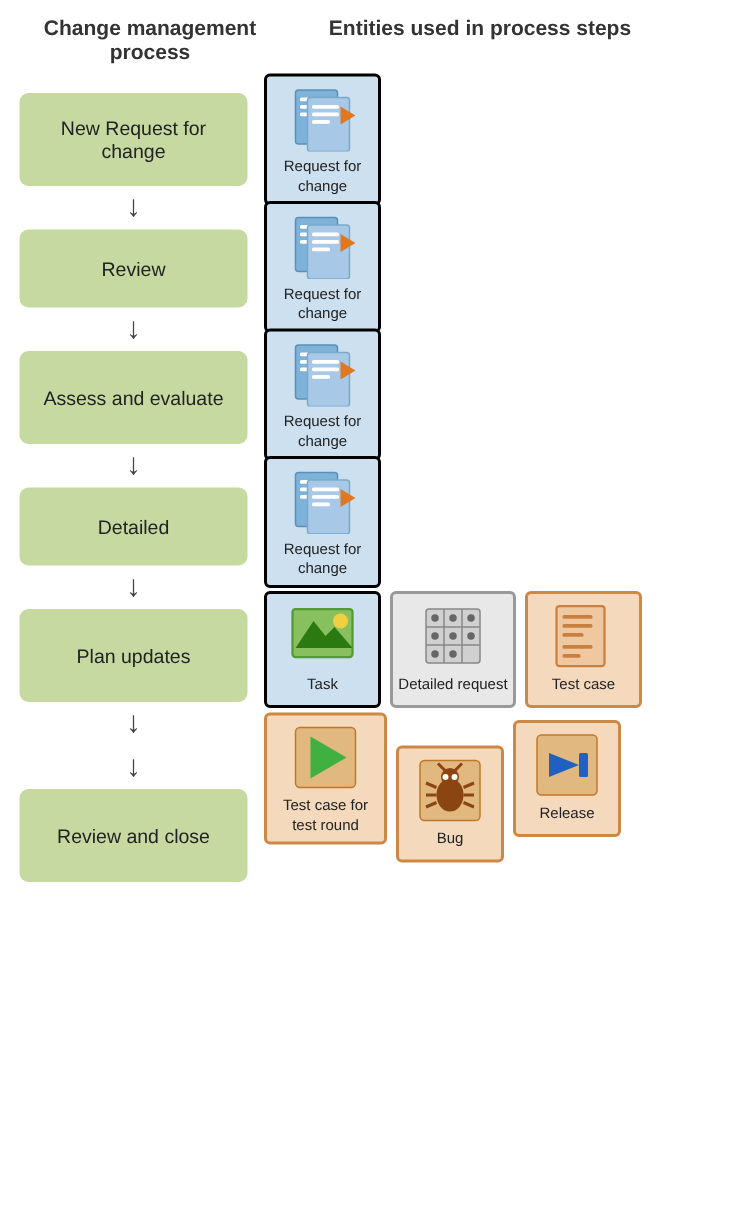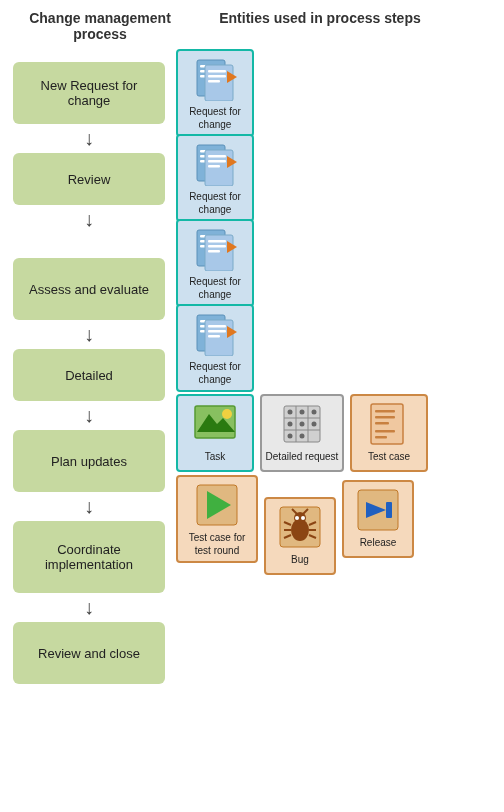--- a/index.html
+++ b/index.html
@@ -71,28 +71,28 @@
     .down-arrow {
       color: #444;
       font-size: 20px;
       margin: 3px 0;
       text-align: center;
     }
 
     
     .step-1 { height: 62px; }
     .step-2 { height: 52px; }
-    .step-3 { height: 62px; margin-top: 24px; }
+    .step-3 { height: 62px; }
     .step-4 { height: 52px; }
     .step-5 { height: 62px; }
     .step-6 { height: 72px; }
     .step-7 { height: 62px; }
 
     .ecard {
-      border: 2px solid #14b8a6;
+      border: 2px solid #000000;
       border-radius: 4px;
       width: 78px;
       min-height: 78px;
       display: flex;
       flex-direction: column;
       align-items: center;
       justify-content: flex-start;
       padding: 5px 3px 4px 3px;
       font-size: 10.5px;
       text-align: center;
@@ -156,23 +156,20 @@
     <div class="step-box step-4">
       <span>Detailed</span>
     </div>
     <div class="down-arrow">↓</div>
 
     <div class="step-box step-5">
       <span>Plan updates</span>
     </div>
     <div class="down-arrow">↓</div>
 
-    <div class="step-box step-6">
-      <span>Coordinate implementation</span>
-    </div>
     <div class="down-arrow">↓</div>
 
     <div class="step-box step-7">
       <span>Review and close</span>
     </div>
 
   </div>
 
   <div class="right-col">
 

